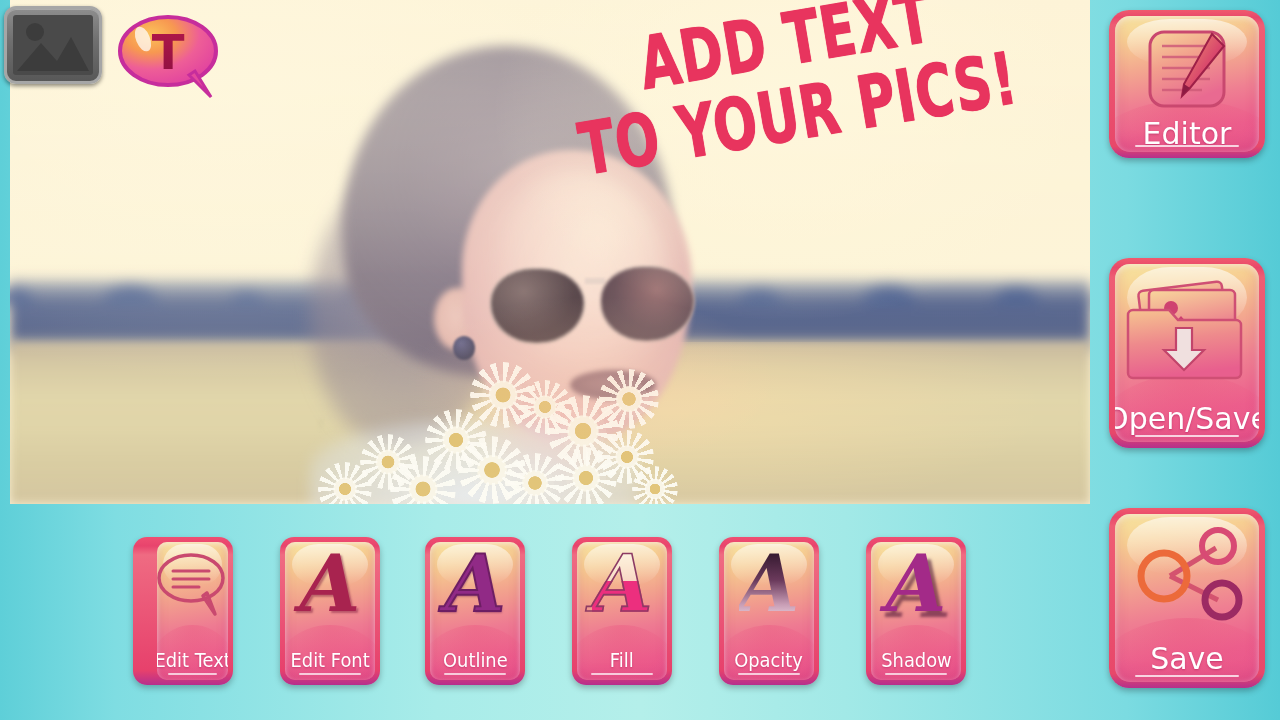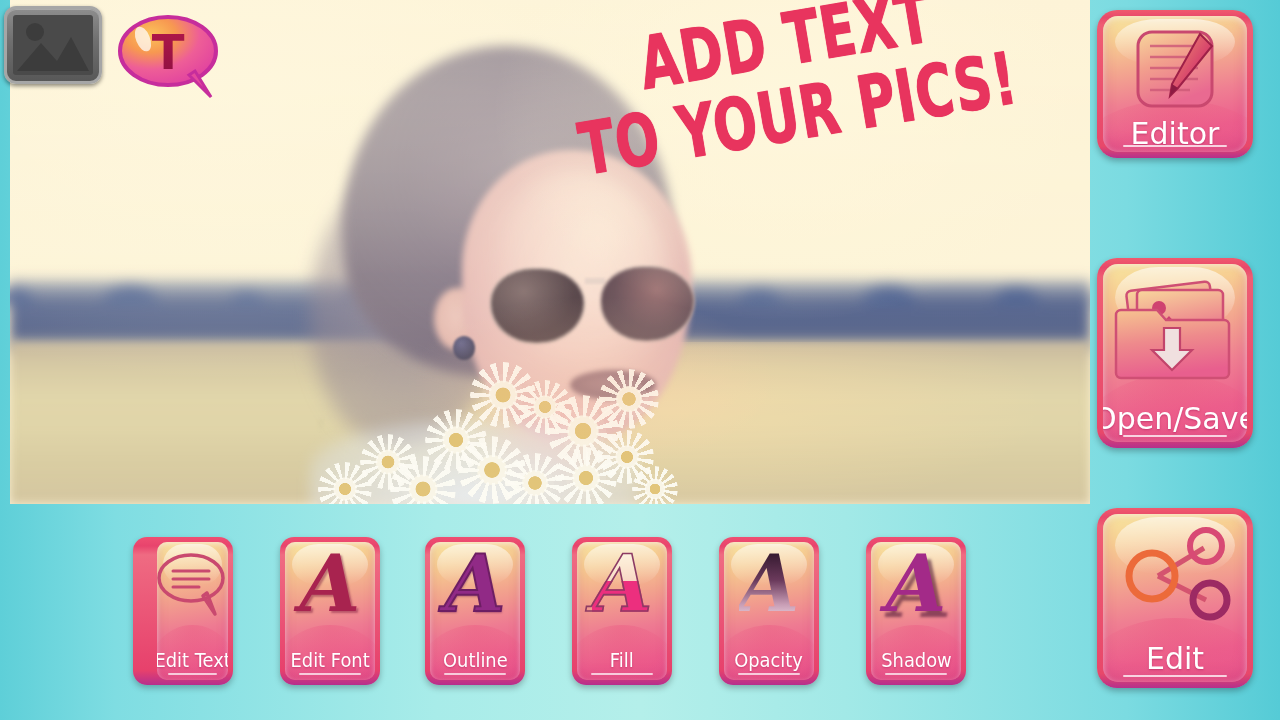--- a/index.html
+++ b/index.html
@@ -192,21 +192,21 @@
     background: linear-gradient(180deg,#8d8d8d,#6f6f6f 45%,#585858 100%);
     border:3px solid #a6a6a6;
     box-shadow:0 2px 4px rgba(0,0,0,.45), inset 0 1px 0 rgba(255,255,255,.25);
   }
   #text-bubble-btn{
     position:absolute; left:115px; top:11px; width:112px; height:92px;
   }
 
   
   #sidebar{
-    position:absolute; right:16px; top:0; width:180px; height:608px;
+    position:absolute; right:4px; top:0; width:180px; height:608px;
   }
   .side-btn{
     position:absolute; left:13px; width:156px;
     border-radius:20px;
     background:
       linear-gradient(180deg,#f05a6e 0%,#e8486a 5%, #ee5d74 10%, #e8486a 92%, #b5308c 100%);
     padding:6px;
     box-shadow:0 3px 6px rgba(0,0,0,.28);
   }
   .side-inner{
@@ -444,21 +444,21 @@
         <svg width="118" height="100" viewBox="0 0 118 100">
           <g stroke="#d4536f" stroke-width="5" fill="none">
             <line x1="42" y1="52" x2="88" y2="24"></line>
             <line x1="42" y1="52" x2="90" y2="76"></line>
           </g>
           <circle cx="36" cy="52" r="23" fill="none" stroke="#ec6a3a" stroke-width="7"></circle>
           <circle cx="90" cy="22" r="16" fill="none" stroke="#d84a74" stroke-width="6"></circle>
           <circle cx="94" cy="76" r="17" fill="none" stroke="#9c2a63" stroke-width="7"></circle>
         </svg>
       </span>
-      <span class="side-label">Edit</span>
+      <span class="side-label">Save</span>
       <span class="side-underline"></span>
     </div>
   </div>
 
 </div>
 
 <div id="toolbar">
 
   <div class="tool-btn" style="left:133px;padding-left:24px;">
     <div class="tool-inner">

